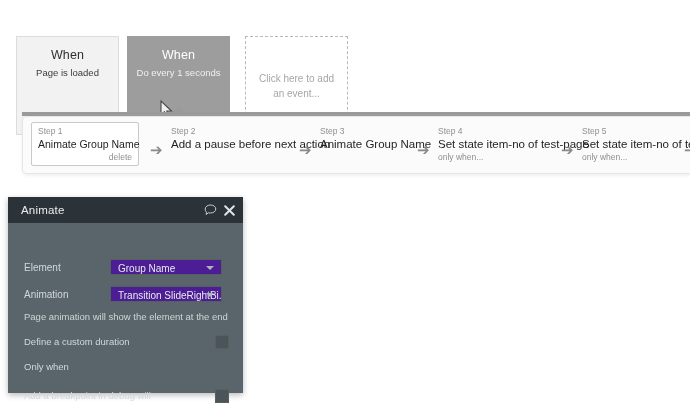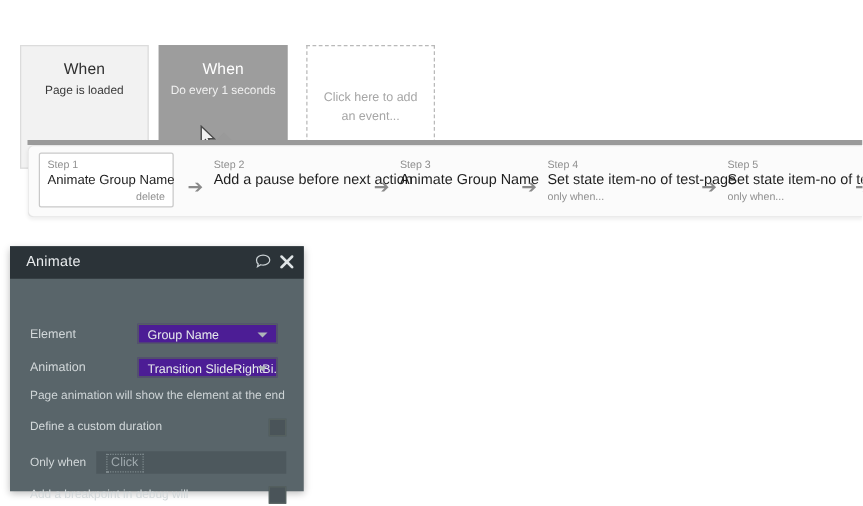--- a/index.html
+++ b/index.html
@@ -269,23 +269,20 @@
 
     <div id="animate-note">Page animation will show the element at the end</div>
 
     <div class="check-row" style="top:112px;text-align:center;">
       <div class="check-label">Define a custom duration</div>
       <div class="checkbox"></div>
     </div>
 
     <div id="onlywhen-row">
       <div id="onlywhen-label">Only when</div>
-      <div id="onlywhen-input">
-        <span id="onlywhen-ph">Click</span>
-      </div>
     </div>
 
     <div class="check-row" style="top:166px;">
       <div class="check-label">Add a breakpoint in debug will</div>
       <div class="checkbox"></div>
     </div>
 
   </div>
 </div>
 

